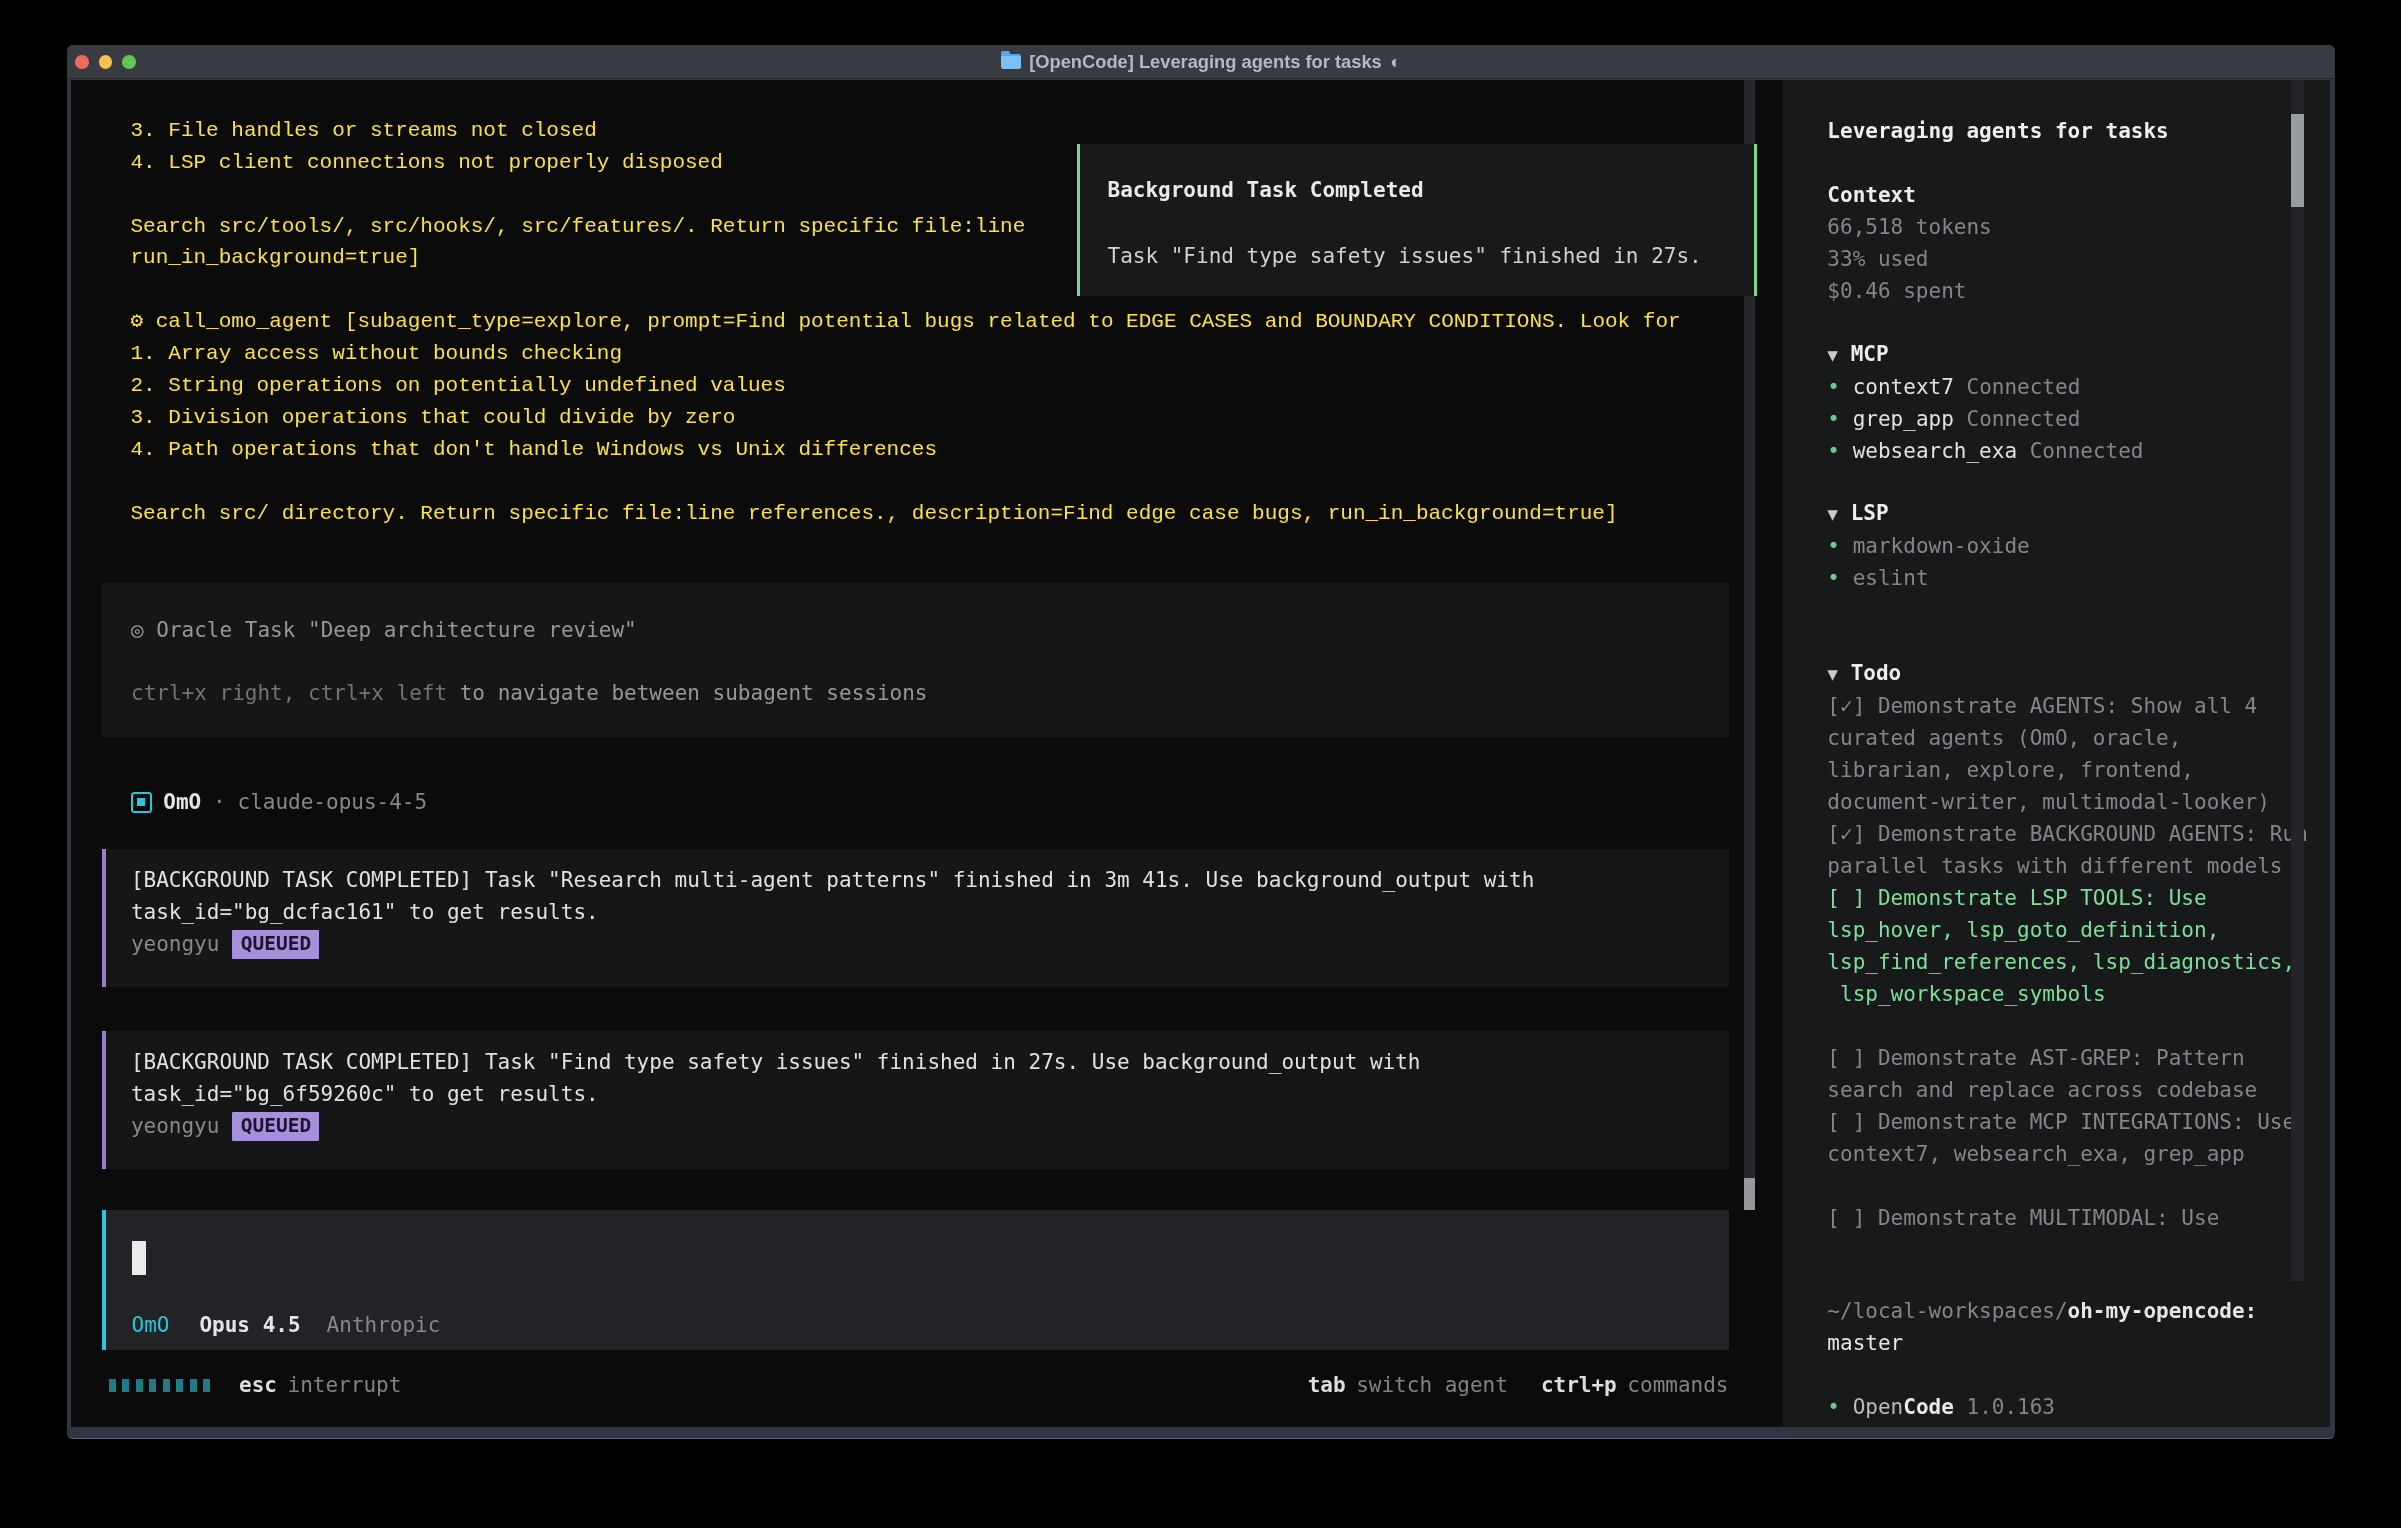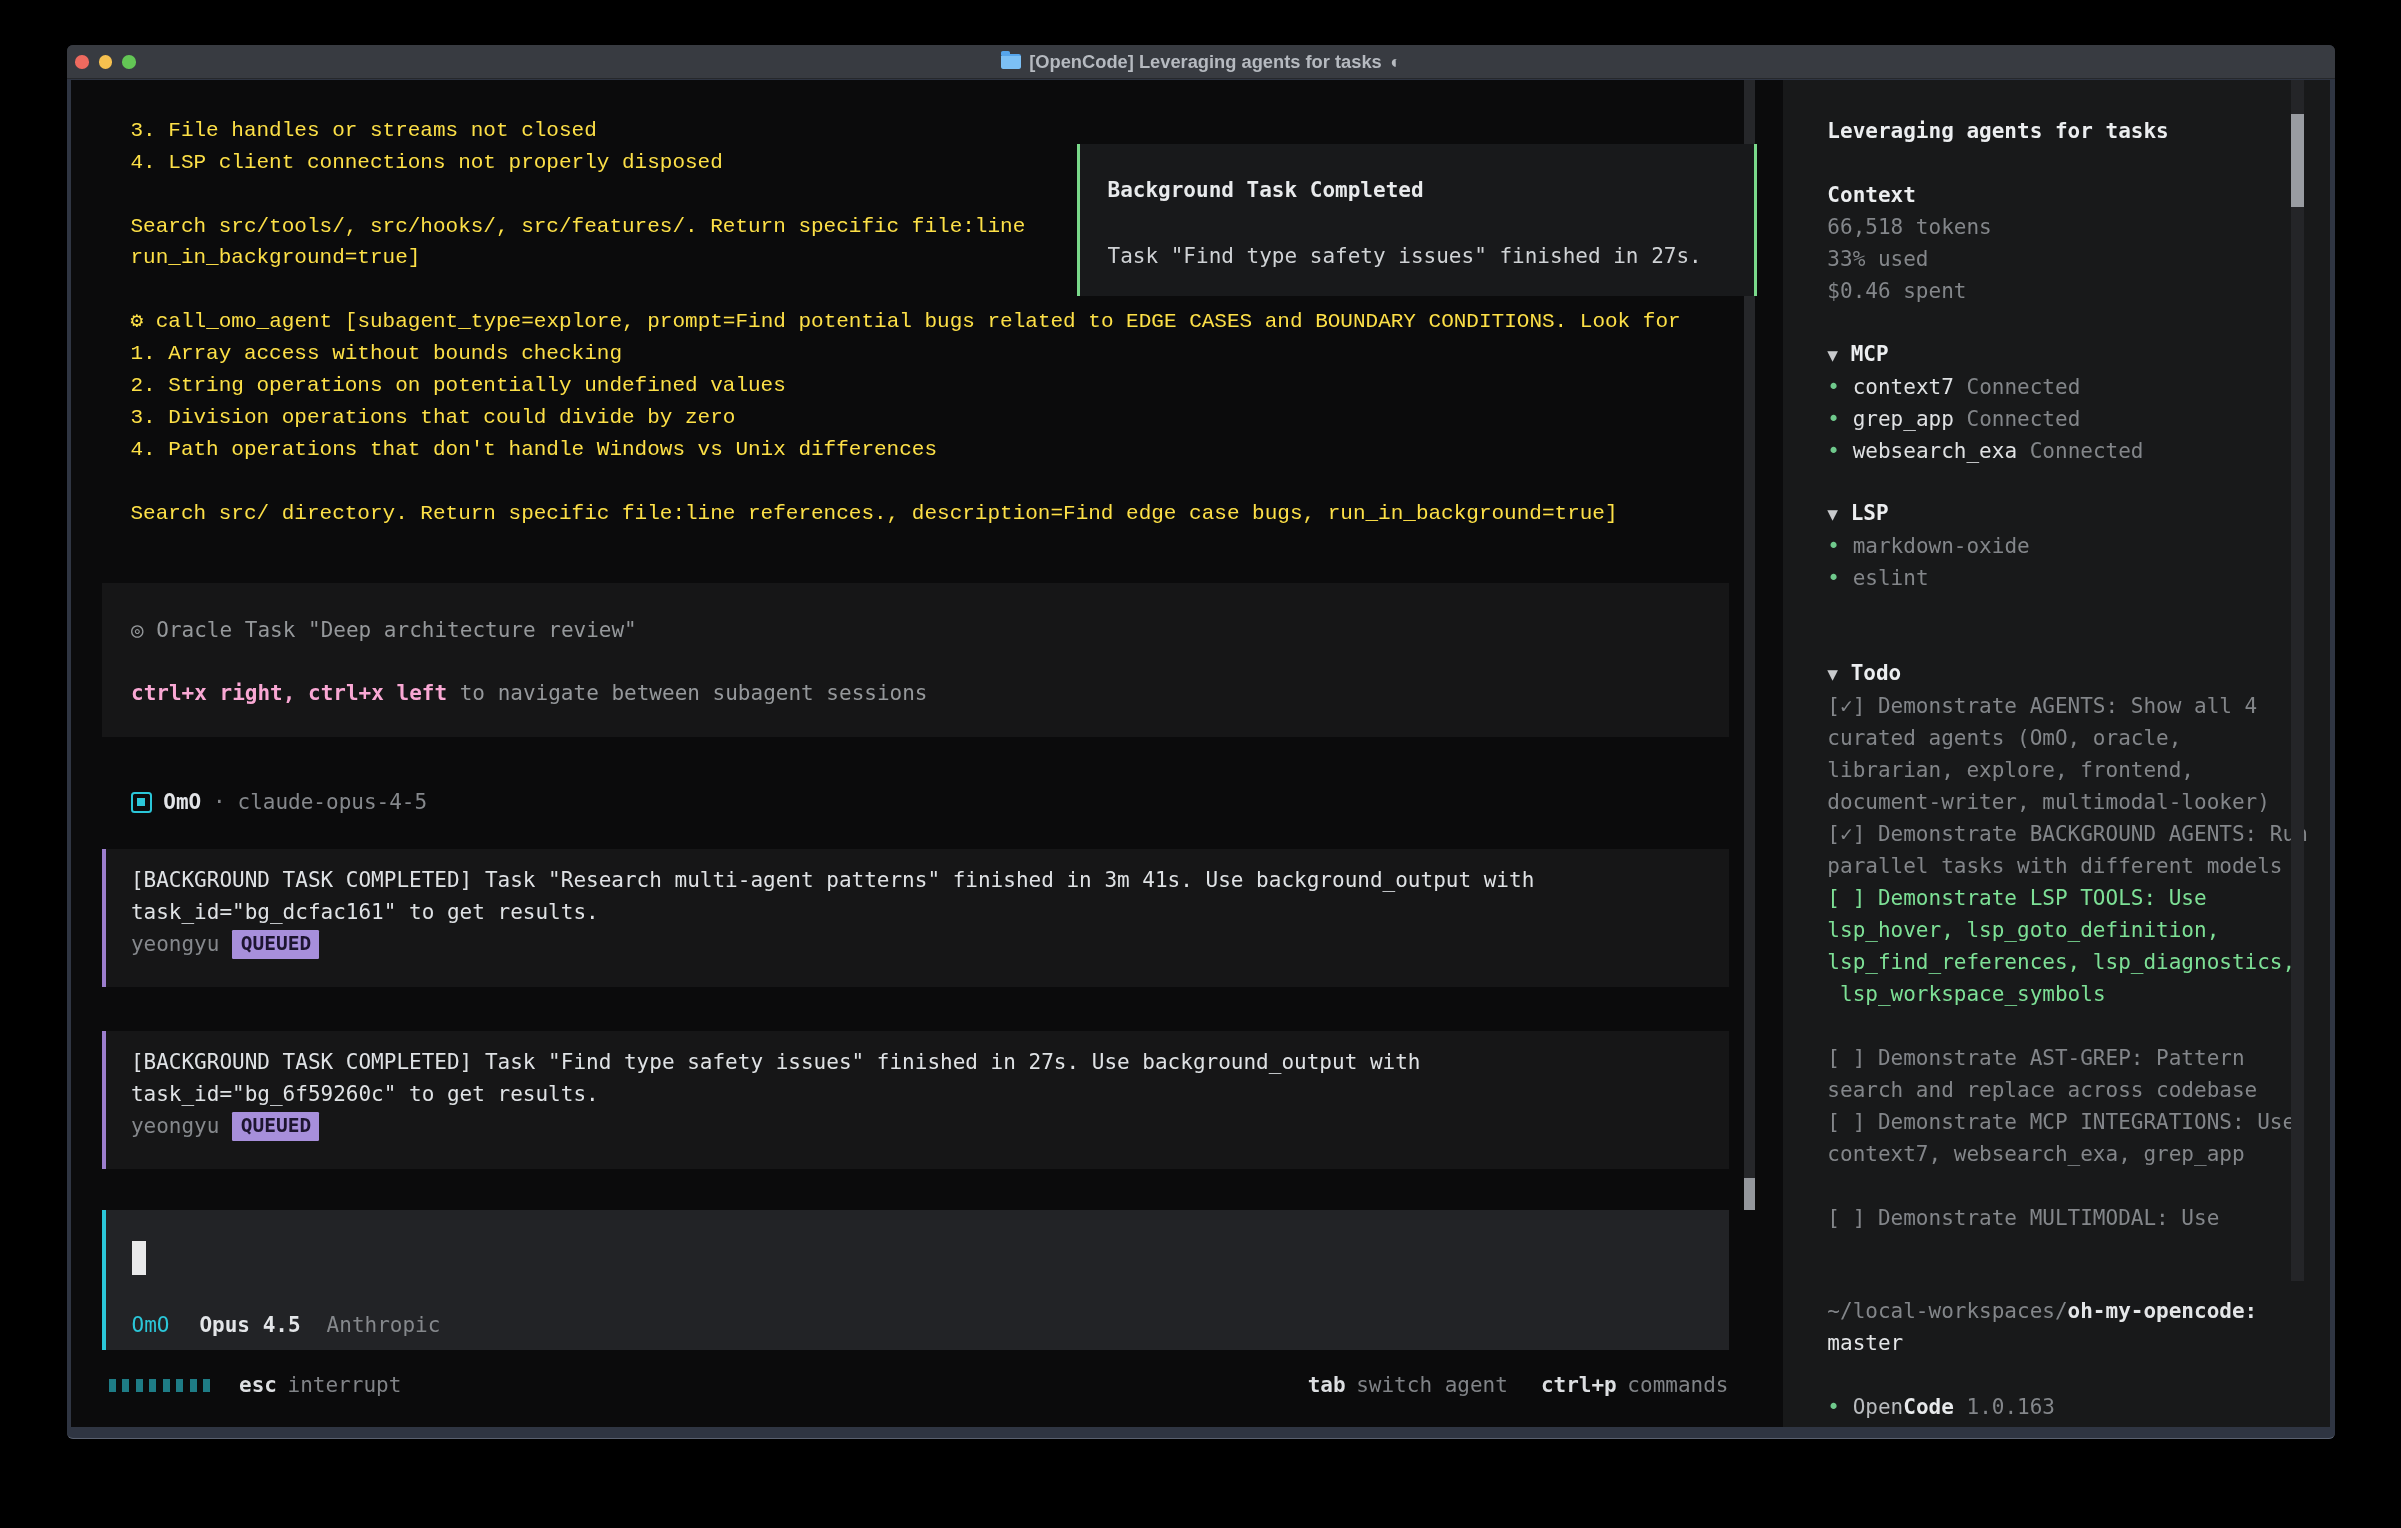--- a/index.html
+++ b/index.html
@@ -44,21 +44,21 @@
     background:#18191b; border-left:3.5px solid #7ad98b; border-right:3.5px solid #7ad98b;
     padding:33px 0 0 28px; z-index:5;
   }
   #toast .t-title { font-weight:bold; color:#e8eaec; line-height:26px; }
   #toast .t-body { color:#cfd2d5; line-height:26px; margin-top:40px; white-space:pre; }
 
   
   #oracle { position:absolute; left:31px; top:503px; width:1627px; height:154px; background:#161617; padding:32.5px 0 0 29.5px; }
   #oracle .o-line1 { color:#95989b; line-height:28px; white-space:pre; }
   #oracle .o-line2 { line-height:28px; margin-top:35px; white-space:pre; color:#95989b; }
-  #oracle .o-line2 .keys { color:#f9a8d4; font-weight:bold; }
+  #oracle .o-line2 .keys { color:#737373; font-weight:normal; }
 
   
   #agent-line { position:absolute; left:60px; top:706px; height:32px; display:flex; align-items:center; gap:11.8px; }
   .omo-icon { width:21px; height:21px; border:2.4px solid #2bc7d9; border-radius:3.5px; background:#0b0b0c; display:flex; align-items:center; justify-content:center; }
   .omo-icon i { display:block; width:8.3px; height:8.3px; background:#2bc7d9; }
   #agent-line .a-name { color:#e2e4e7; font-weight:bold; }
   #agent-line .a-sep, #agent-line .a-model { color:#85888c; }
 
   
   .msgbox { position:absolute; left:31px; width:1627px; height:138px; background:#161617; border-left:4.1px solid #9c7ece; padding:15.4px 0 0 25.4px; }

